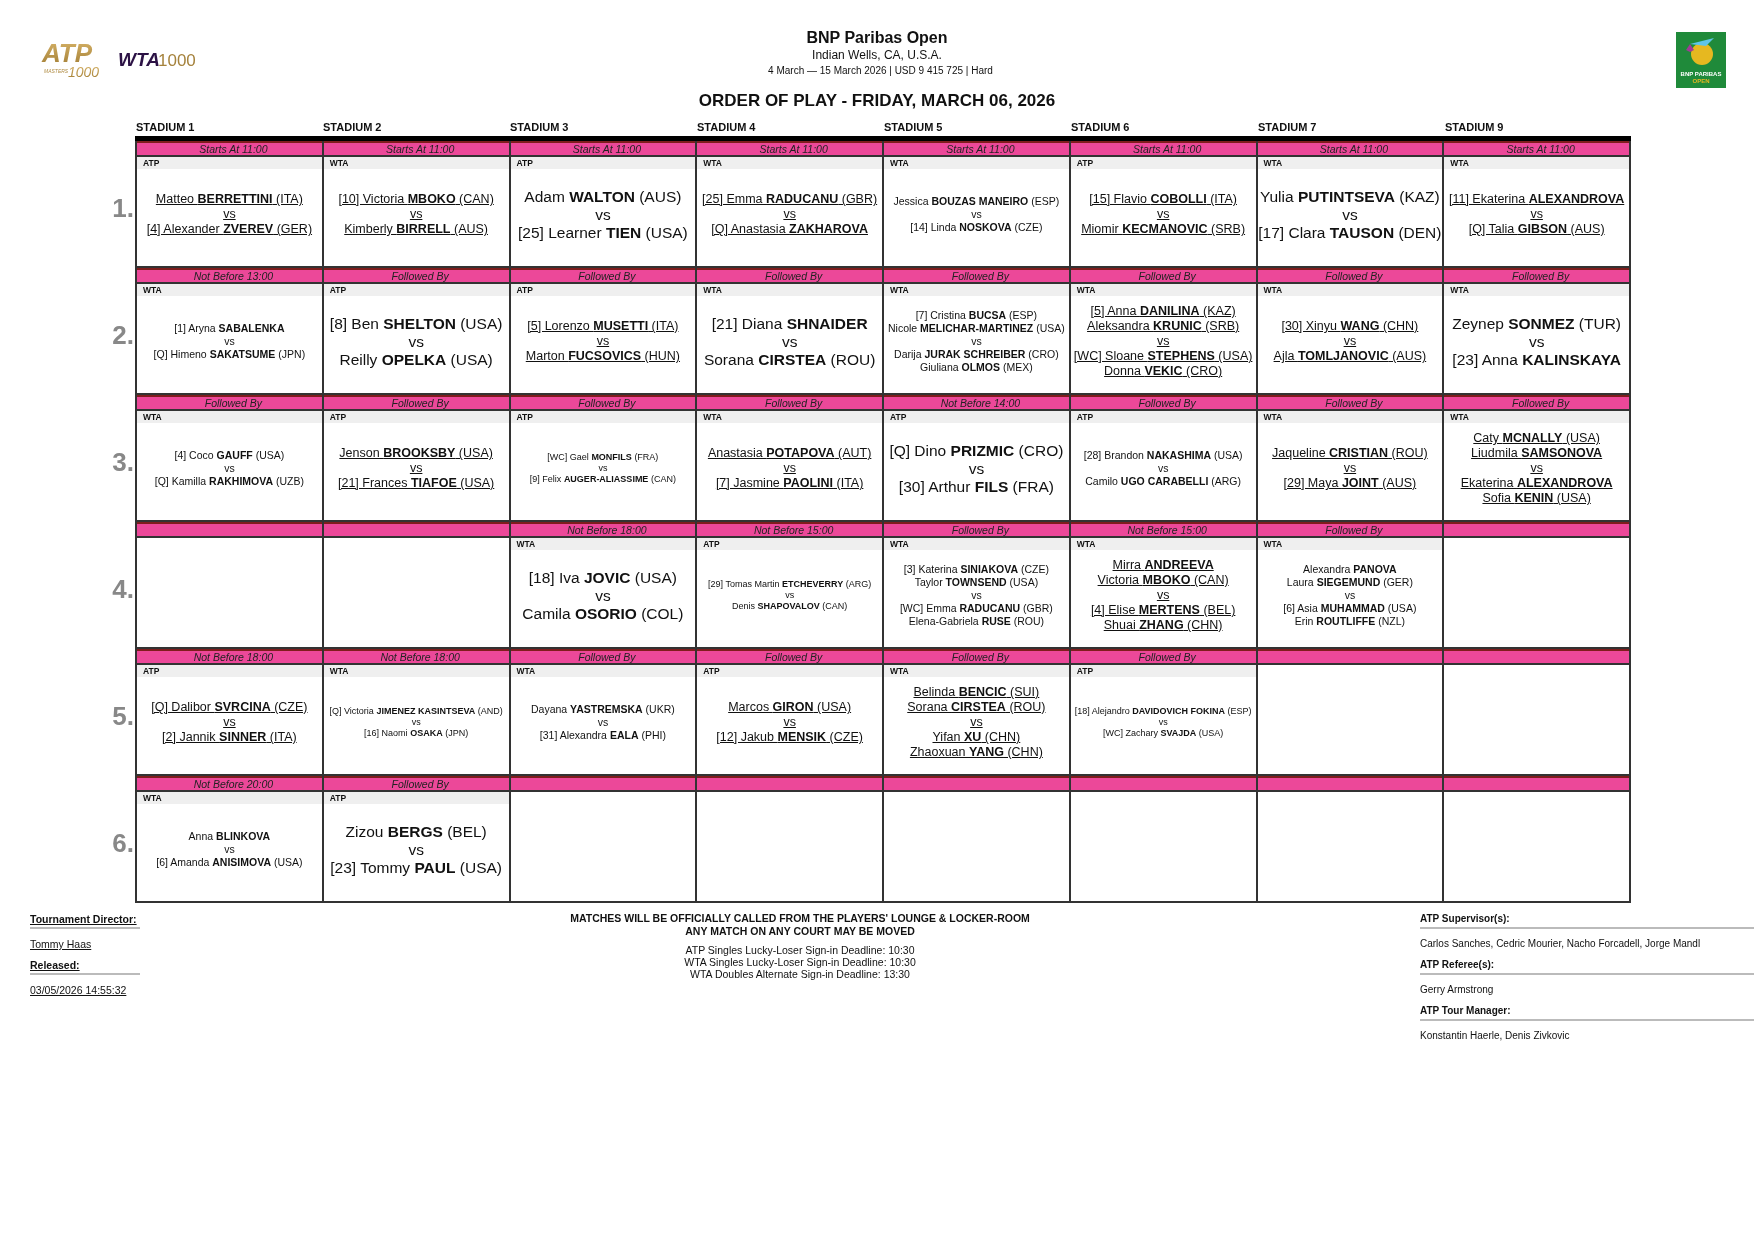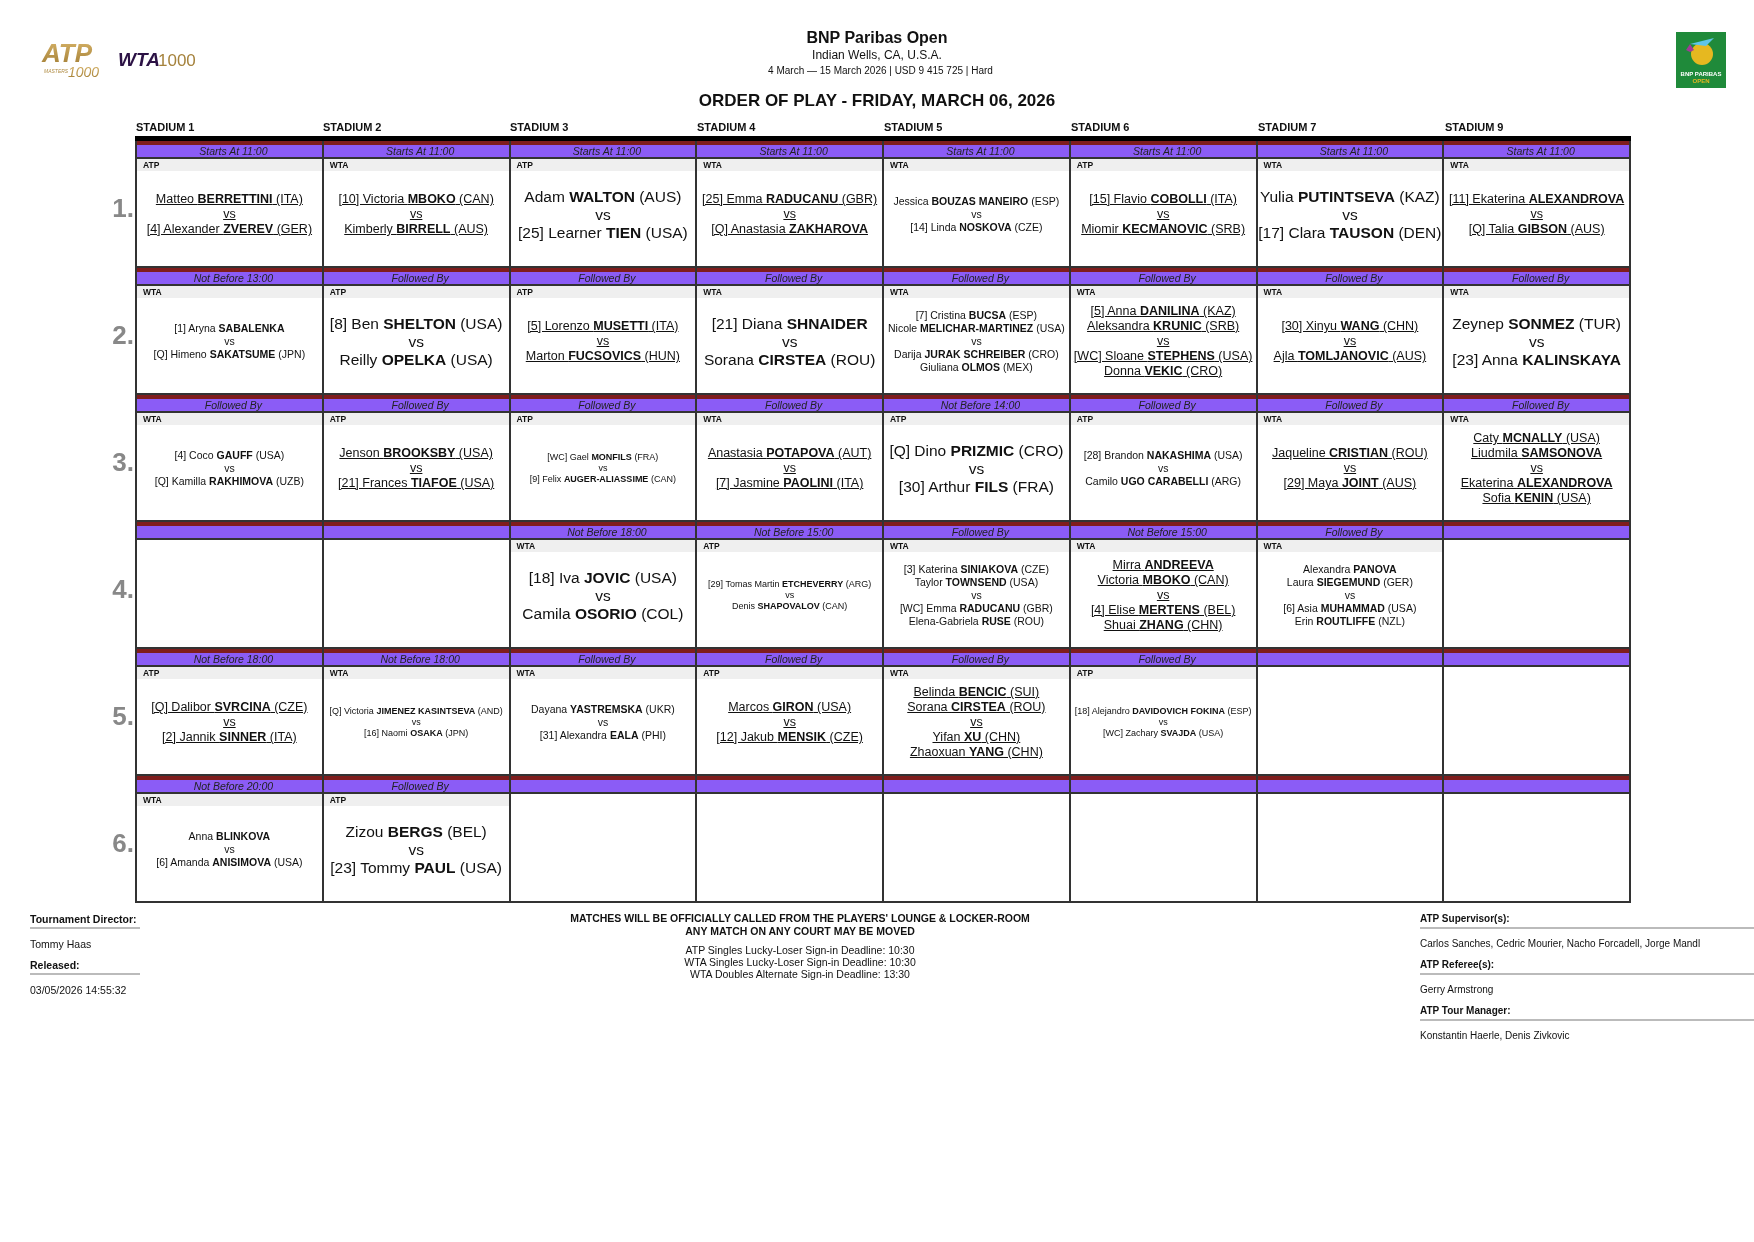--- a/index.html
+++ b/index.html
@@ -14,34 +14,34 @@
   .hdr .t4 { font-weight:bold; font-size:17px; line-height:22px; margin-top:11px; }
 
   .colheads { position:absolute; left:136px; top:120px; display:flex; }
   .colhead { width:187px; text-align:left; font-weight:bold; font-size:11px; line-height:14px; }
 
   .grid { position:absolute; left:135px; top:136px; width:1496px; border-top:5px solid #000; }
   .row { display:flex; position:relative; }
   .rownum { position:absolute; left:-25px; width:24px; text-align:right; font-size:26px; font-weight:bold; color:#888; }
   .cell { width:185px; border-left:2px solid #333; border-right:0; border-bottom:2px solid #333; position:relative; height:125px; }
   .cell:last-child { border-right:2px solid #333; }
-  .time { height:12px; line-height:12px; background:#8b5cf6; border-bottom:2px solid #333; border-top:4px solid #7f1d1d;
+  .time { height:12px; line-height:12px; background:#ec4899; border-bottom:2px solid #333; border-top:2px solid #7f1d1d;
           font-style:italic; font-size:10.5px; text-align:center; color:#222;padding-left:8px; }
   .tour { height:12px; line-height:12px; background:#efefef; font-weight:bold; font-size:8.5px; padding-left:6px; }
   .match { position:absolute; left:0; right:0; top:28px; bottom:6px; display:flex; flex-direction:column;
            justify-content:center; align-items:center; text-align:center; }
   .p { white-space:nowrap; }
   .sz-xs { font-size:9px; line-height:11px; }
   .sz-sm { font-size:10.5px; line-height:13px; }
   .sz-md { font-size:12.5px; line-height:15px;text-decoration:underline; }
   .sz-lg { font-size:15.5px; line-height:18px; }
   .vs { }
   b { font-weight:bold; }
 
-  .footer-left { position:absolute; left:30px; top:911px; width:110px; font-size:10.5px; }
+  .footer-left { position:absolute; left:30px; top:911px; width:110px; font-size:10.5px;text-decoration:underline; }
   .flabel { font-weight:bold; height:16px; line-height:16px; border-bottom:2px solid #bbb; }
   .fval { height:16px; line-height:18px; margin-top:6px; margin-bottom:6px; }
   .footer-center { position:absolute; left:450px; width:700px; top:912px; text-align:center; }
   .fc1 { font-weight:bold; font-size:10.5px; line-height:13px; }
   .fc2 { font-size:10.5px; line-height:12px; margin-top:6px; }
   .footer-right { position:absolute; left:1420px; top:911px; width:334px; font-size:10px; overflow:hidden; white-space:nowrap; }
 </style>
 </head>
 <body>
 

